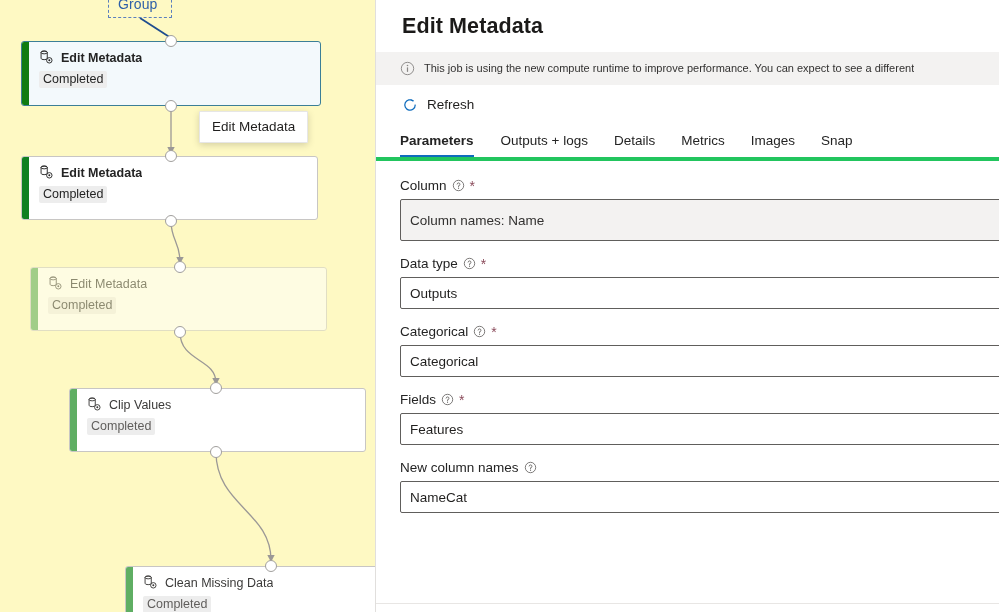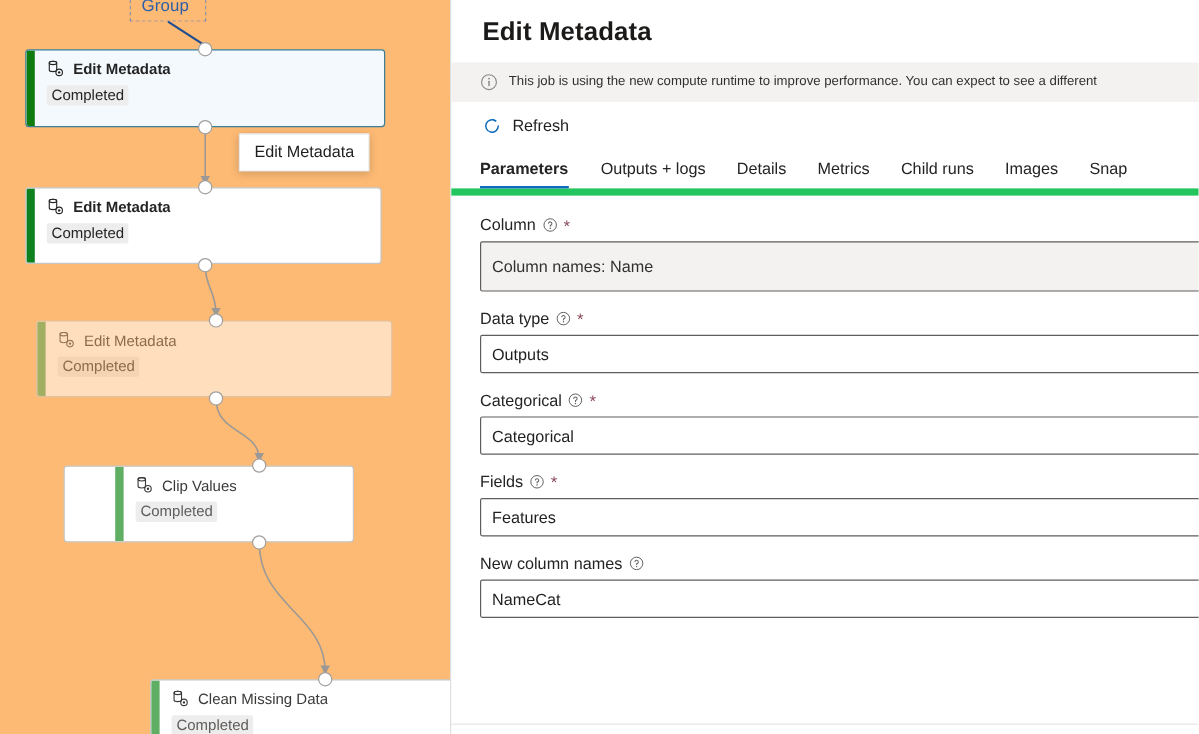--- a/index.html
+++ b/index.html
@@ -10,21 +10,21 @@
     font-family: "Liberation Sans", sans-serif;
     background: #ffffff;
     color: #201f1e;
   }
   #app { position: relative; width: 999px; height: 612px; display: flex; }
 
   
   #canvas {
     position: relative;
     width: 375px; height: 612px;
-    background: #fdba74;
+    background: #fef9c3;
     overflow: hidden;
     flex: 0 0 375px;
   }
   #canvas-svg { position: absolute; left: 0; top: 0; width: 375px; height: 612px; pointer-events: none; }
 
   .group-box {
     position: absolute;
     border: 1px dashed #5b7fbd;
     background: transparent;
     border-radius: 1px;
@@ -147,21 +147,21 @@
     font-family: inherit;
   }
   .cmd-btn .refresh-icon { width: 16px; height: 16px; display: block; }
   .cmd-btn .cmd-label { font-size: 13.5px; color: #201f1e; }
 
   .tabs {
     display: flex;
     align-items: flex-end;
     padding: 4px 0 0 24px;
     gap: 0;
-    border-bottom: 6px solid #22c55e;
+    border-bottom: 4px solid #22c55e;
     position: relative;
   }
   .tab {
     position: relative;
     padding: 6px 13px 9px 13px;
     font-size: 13.5px;
     color: #242424;
     white-space: nowrap;
     cursor: pointer;
   }
@@ -290,21 +290,21 @@
             <circle cx="11" cy="11" r="1.05" fill="#3b3a39"></circle>
           </svg>
           <span class="node-title" style="font-weight:400">Edit Metadata</span>
         </div>
         <span class="status">Completed</span>
       </div>
     </div>
     <div class="port" style="left:174px; top:261px;"></div>
     <div class="port" style="left:174px; top:326px;"></div>
 
-    <div class="node muted" style="left:53px; top:388px; width:242px; height:64px;padding-left:42px;">
+    <div class="node muted" style="left:69px; top:388px; width:297px; height:64px;">
       <div class="accent"></div>
       <div class="body">
         <div class="title-row">
           <svg class="node-icon" viewBox="0 0 16 16">
             <path d="M2.2,2.6 a3.3,1.5 0 0 1 6.6,0 v6.2 a3.3,1.5 0 0 1 -6.6,0 z" fill="none" stroke="#3b3a39" stroke-width="1"></path>
             <ellipse cx="5.5" cy="2.6" rx="3.3" ry="1.5" fill="none" stroke="#3b3a39" stroke-width="1"></ellipse>
             <circle cx="11" cy="11" r="2.9" fill="none" stroke="#3b3a39" stroke-width="1"></circle>
             <circle cx="11" cy="11" r="1.05" fill="#3b3a39"></circle>
           </svg>
           <span class="node-title">Clip Values</span>
@@ -354,21 +354,20 @@
         </svg>
         <span class="cmd-label">Refresh</span>
       </button>
     </div>
 
     <div class="tabs">
       <div class="tab active"><span>Parameters</span></div>
       <div class="tab"><span>Outputs + logs</span></div>
       <div class="tab"><span>Details</span></div>
       <div class="tab"><span>Metrics</span></div>
-      <div class="tab"><span>Child runs</span></div>
       <div class="tab"><span>Images</span></div>
       <div class="tab"><span>Snap</span></div>
     </div>
 
     <div class="form">
 
       <div class="field">
         <div class="field-label">
           <span>Column</span>
           <svg class="help-icon" viewBox="0 0 16 16">

